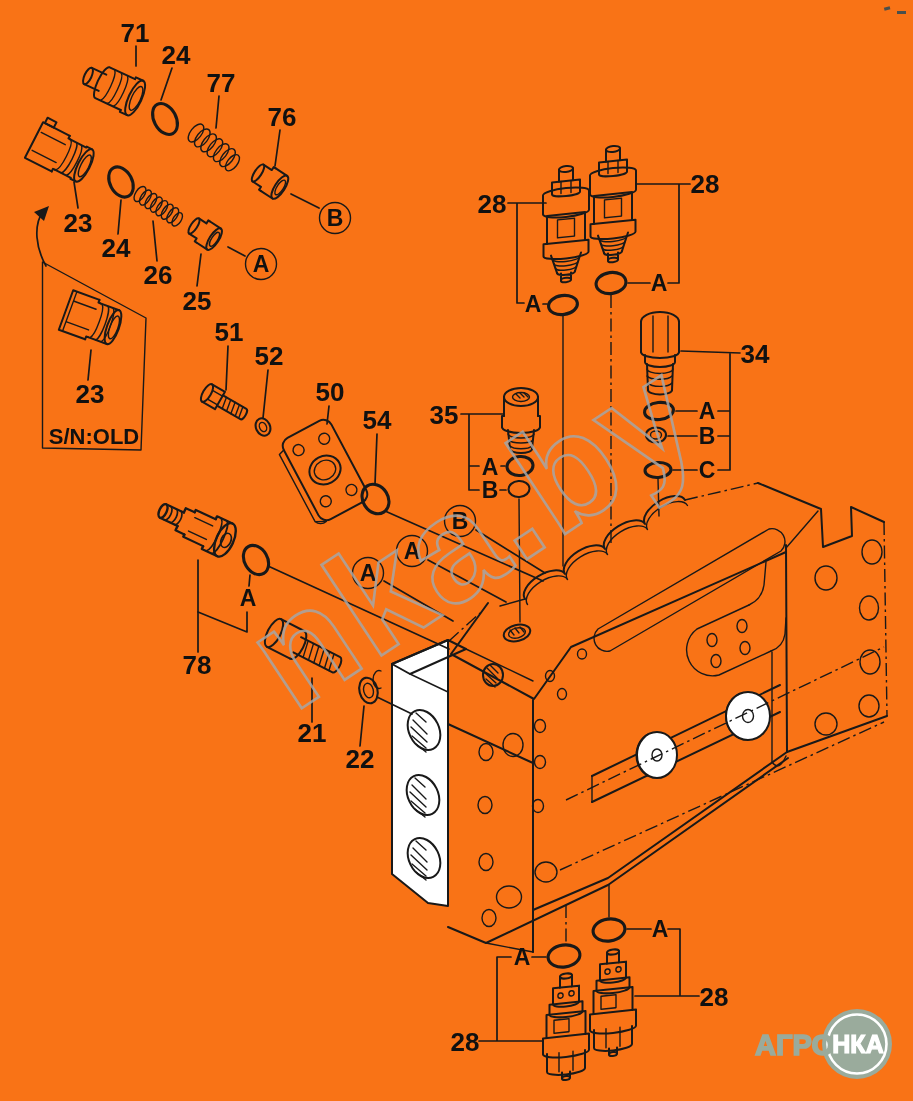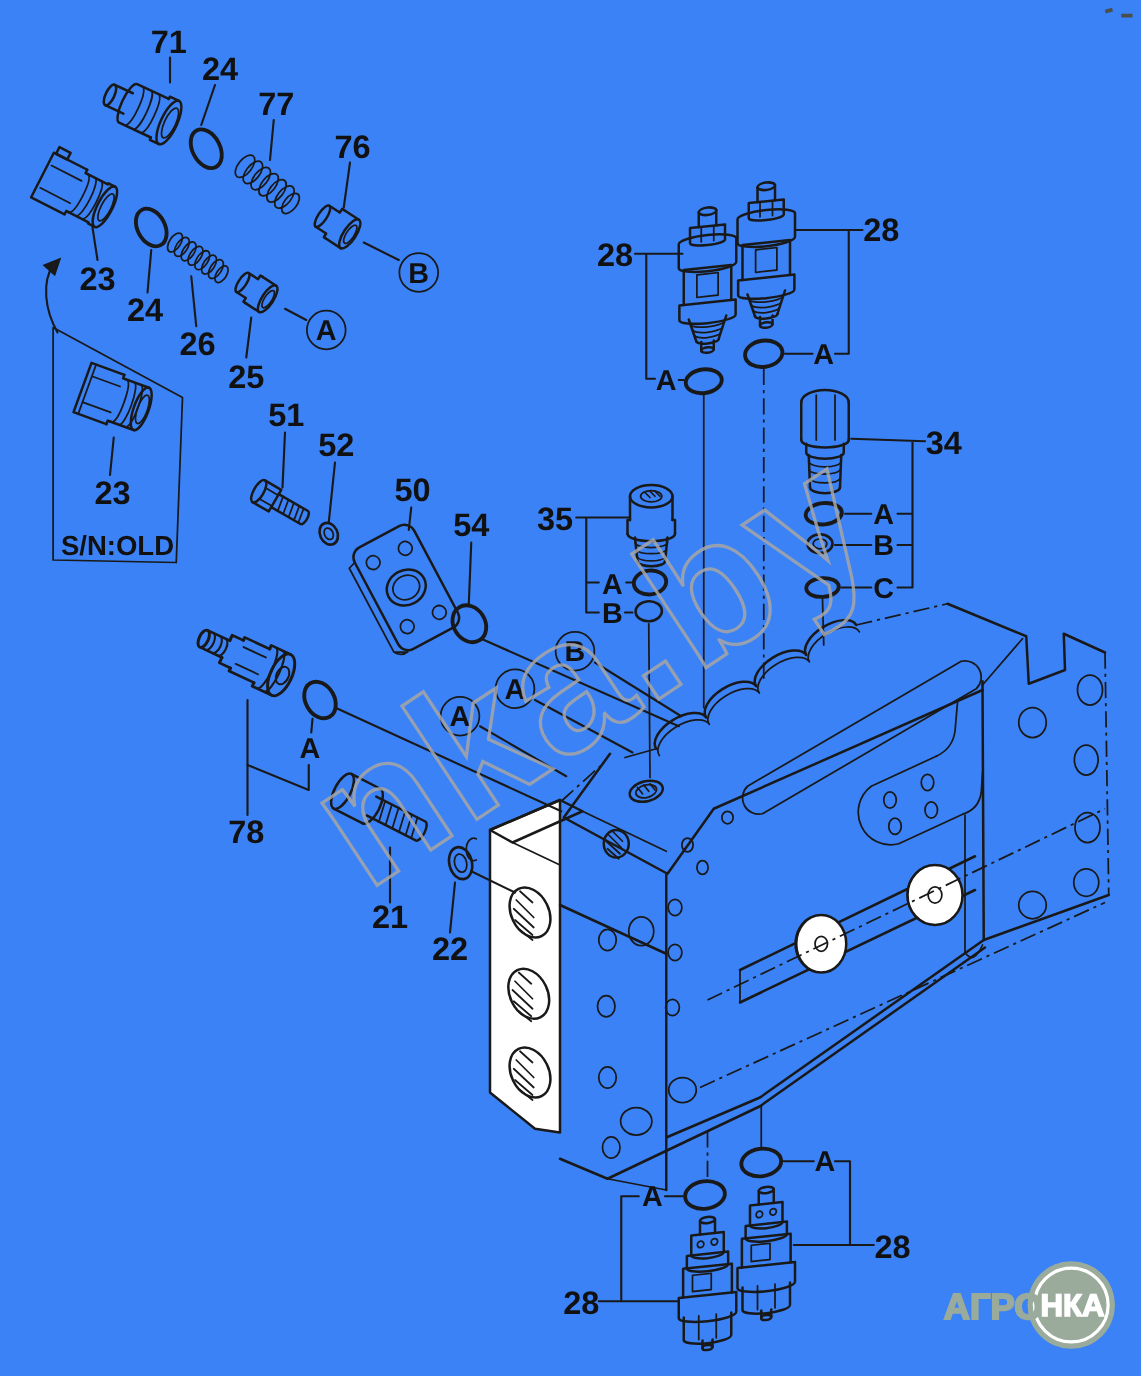--- a/index.html
+++ b/index.html
@@ -1,16 +1,16 @@
 <!DOCTYPE html>
 <html><head>
 <meta charset="utf-8">
 <style>
   html,body{margin:0;padding:0;background:#ffffff;}
-  .stage{position:relative;width:913px;height:1101px;background:#3b82f6;overflow:hidden;}
+  .stage{position:relative;width:913px;height:1101px;background:#f97316;overflow:hidden;}
   svg{display:block;}
   .ln{fill:none;stroke:#191919;stroke-width:2;stroke-linecap:round;stroke-linejoin:round;}
   .thin{fill:none;stroke:#191919;stroke-width:1.4;stroke-linecap:round;stroke-linejoin:round;}
   .lead{fill:none;stroke:#191919;stroke-width:1.7;stroke-linecap:round;stroke-linejoin:round;}
   .chain{fill:none;stroke:#191919;stroke-width:1.4;stroke-dasharray:13 4 2.5 4;}
   .face{fill:#ffffff;stroke:#191919;stroke-width:2;stroke-linejoin:round;}
   .oring{fill:none;stroke:#191919;stroke-width:3.1;}
   .oringthin{fill:none;stroke:#191919;stroke-width:2.1;}
   .lbl{font:bold 26px "Liberation Sans","DejaVu Sans",sans-serif;fill:#111;}
   .lbl2{font:bold 23px "Liberation Sans","DejaVu Sans",sans-serif;fill:#111;}

